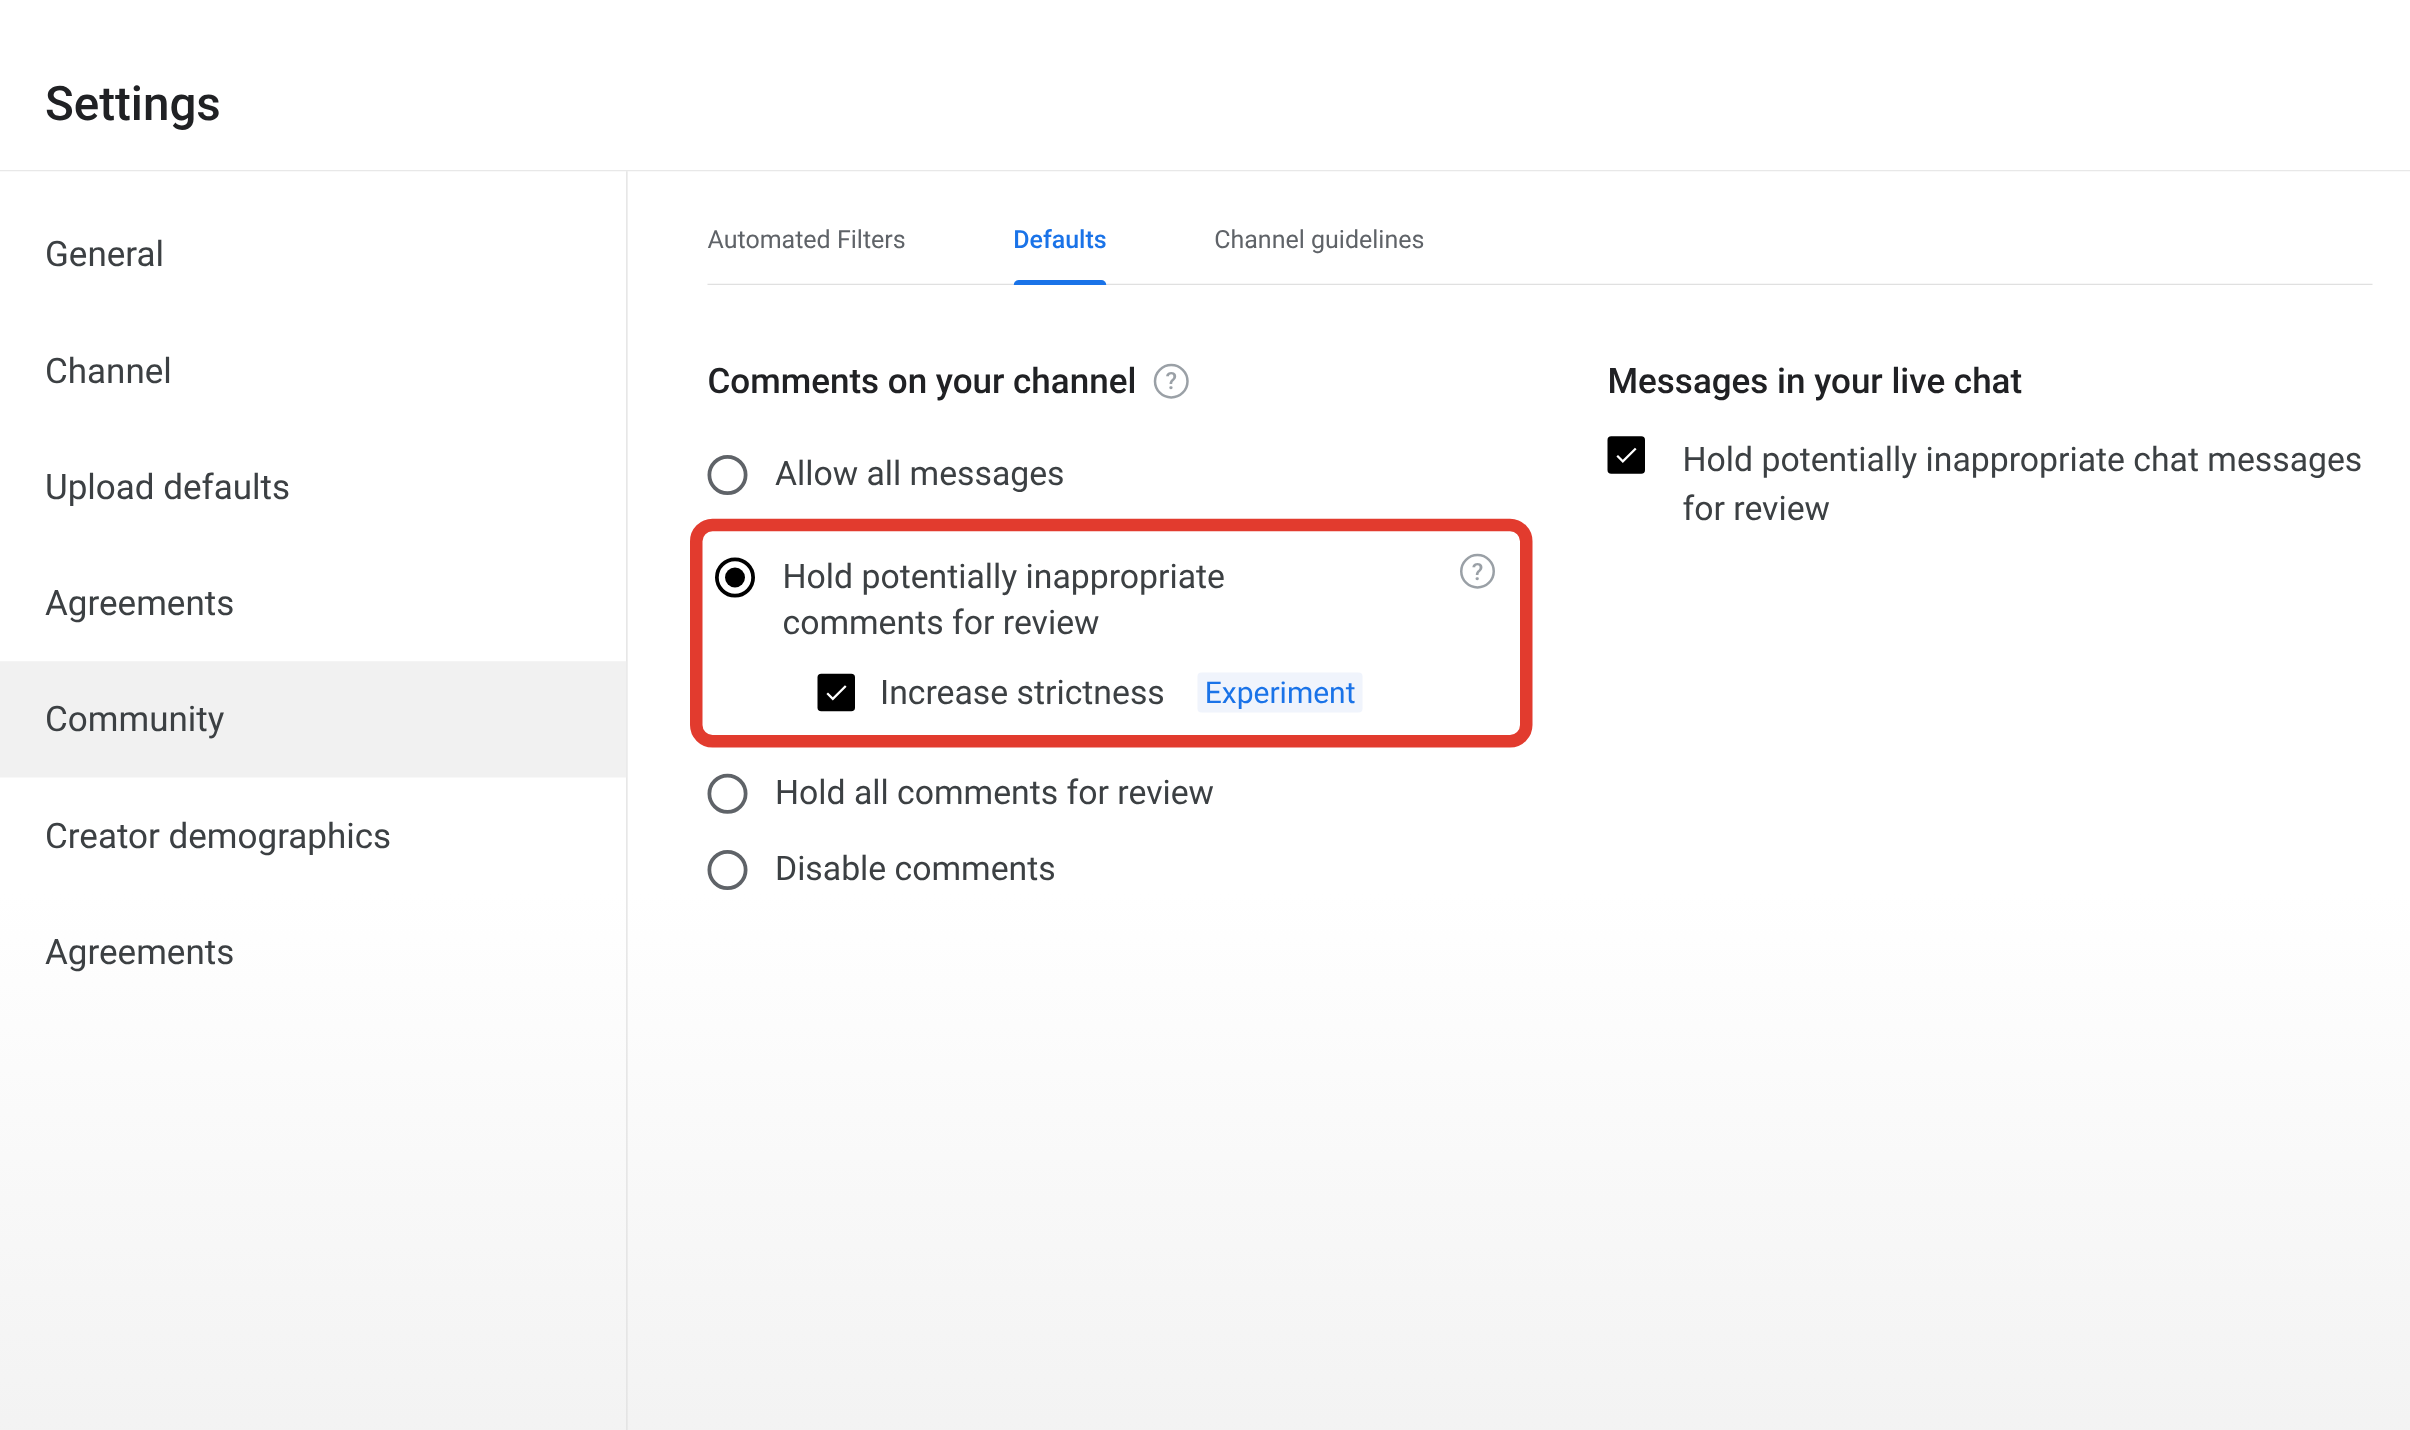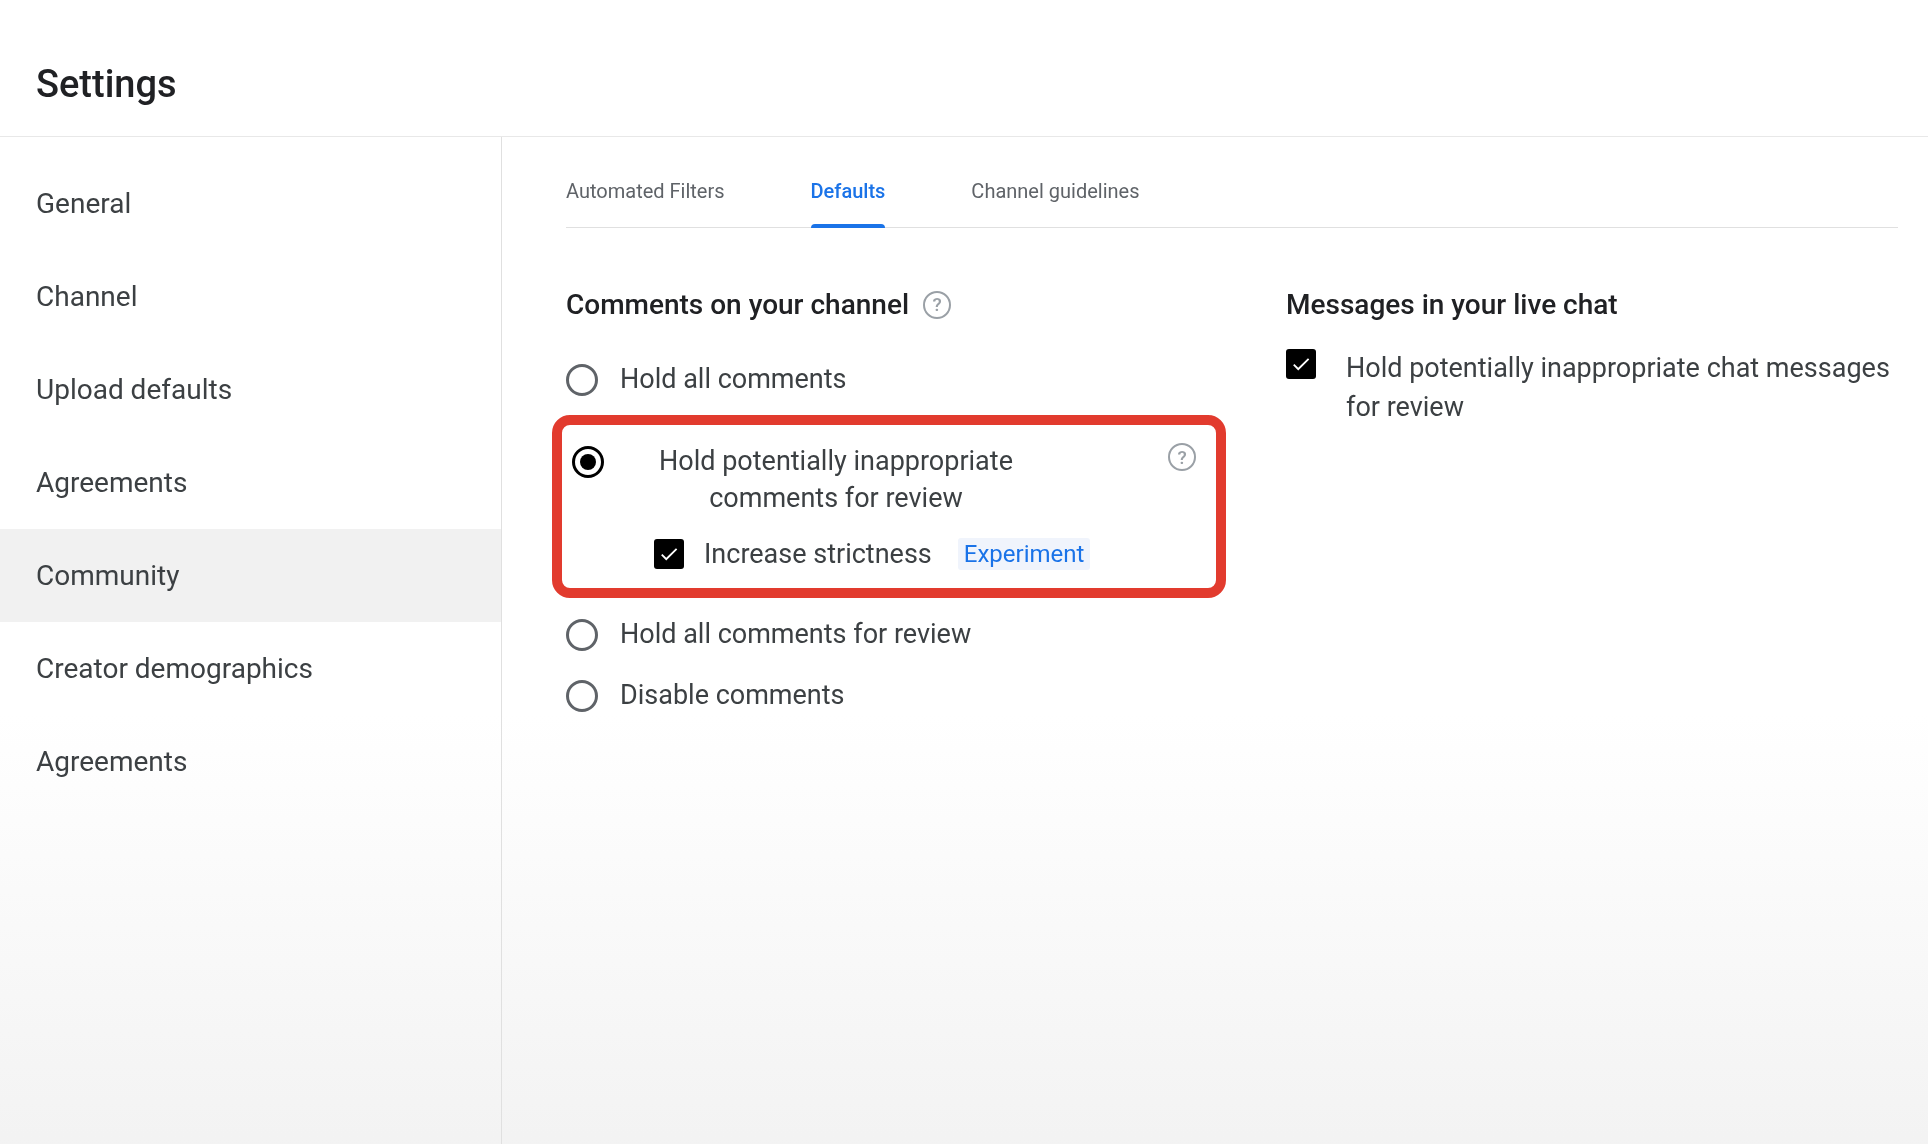--- a/index.html
+++ b/index.html
@@ -135,21 +135,21 @@
     line-height: 1.35;
   }
   .highlight-box {
     border: 10px solid #e23b2e;
     border-radius: 18px;
     padding: 18px 20px 12px 10px;
     margin-left: -14px;
     margin-top: 6px;
     margin-bottom: 6px;
   }
-  .highlight-box .radio-row { padding: 0; text-align: center; }
+  .highlight-box .radio-row { padding: 0; }
   .highlight-box .help-icon { margin-left: auto; }
   .highlight-inner-top {
     display: flex;
     align-items: flex-start;
     gap: 22px;
   }
   .checkbox-row {
     display: flex;
     align-items: center;
     gap: 20px;
@@ -241,21 +241,21 @@
       <div class="panels">
 
         <div class="col-left">
           <div class="section-title">
             <span>Comments on your channel</span>
             <span class="help-icon">?</span>
           </div>
 
           <div class="radio-row">
             <span class="radio-outer"></span>
-            <span class="radio-label">Hold all comments</span>
+            <span class="radio-label">Allow all messages</span>
           </div>
 
           <div class="highlight-box">
             <div class="highlight-inner-top radio-row">
               <span class="radio-outer checked"></span>
               <span class="radio-label" style="max-width:420px">Hold potentially inappropriate comments for review</span>
               <span class="help-icon">?</span>
             </div>
             <div class="checkbox-row">
               <span class="checkbox">

